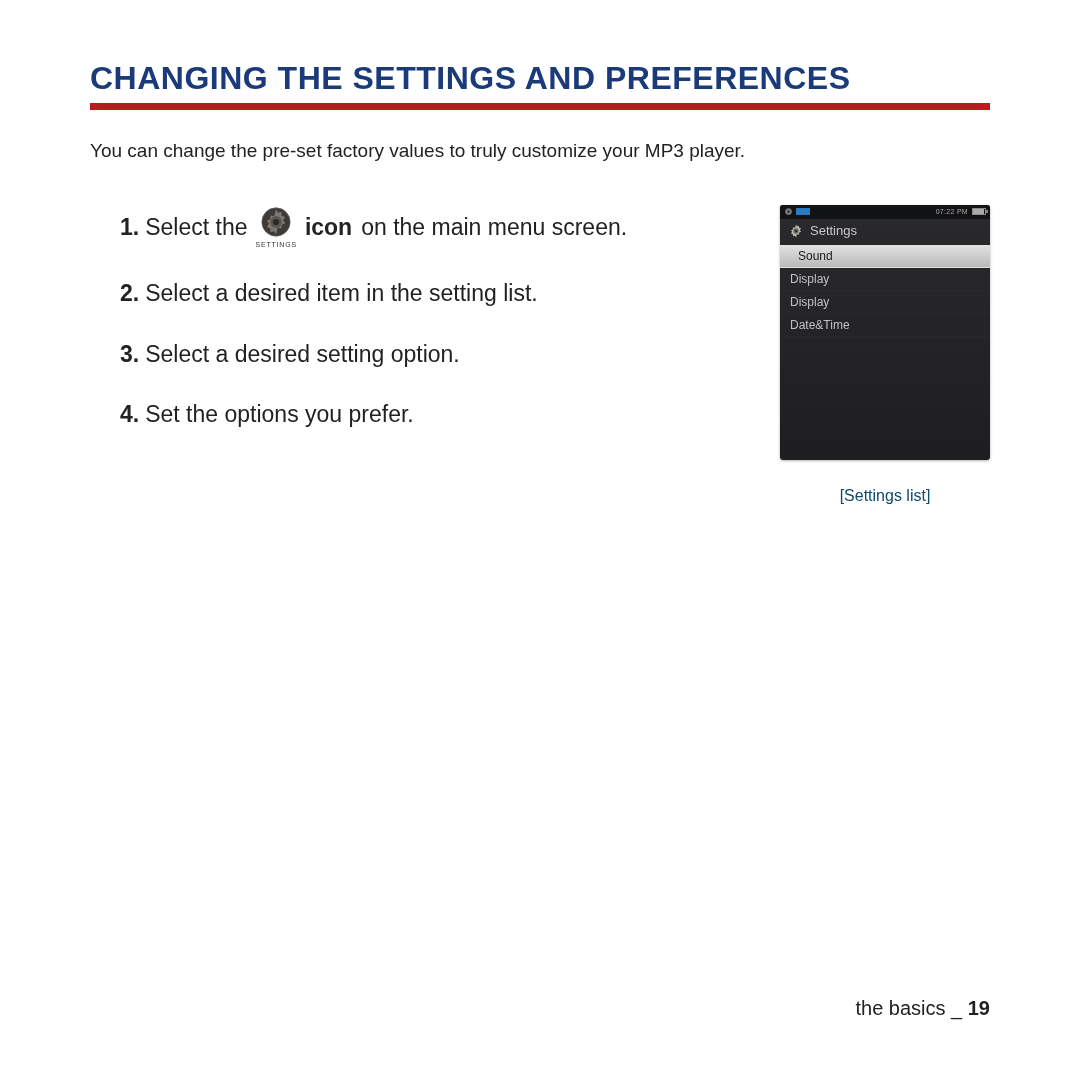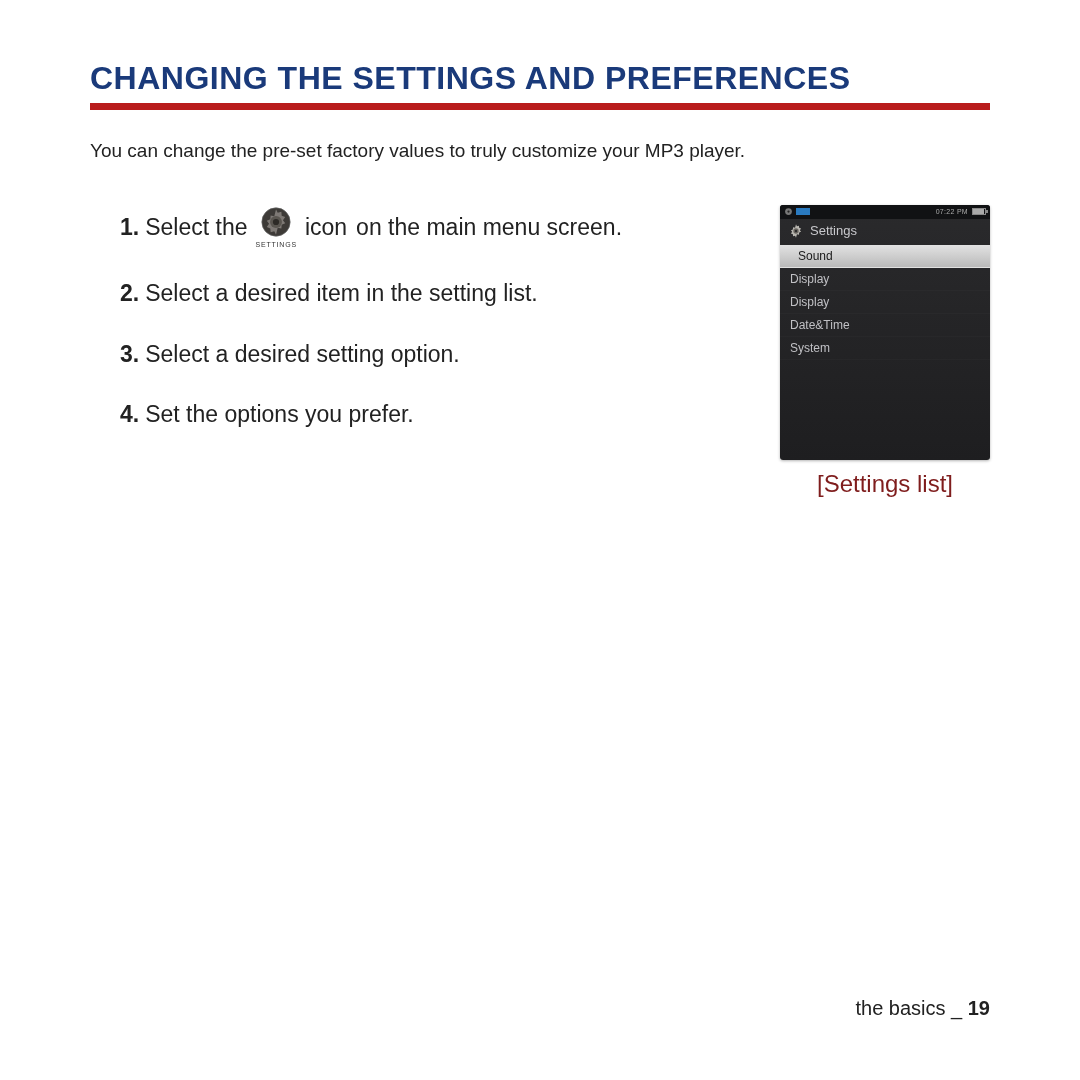--- a/index.html
+++ b/index.html
@@ -45,21 +45,21 @@
       line-height: 1.5;
       display: flex;
       align-items: center;
       flex-wrap: wrap;
     }
     .step .num {
       font-weight: bold;
       margin-right: 6px;
     }
     .step .bold {
-      font-weight: normal;
+      font-weight: bold;
     }
     .settings-icon-wrap {
       display: inline-flex;
       flex-direction: column;
       align-items: center;
       margin: 0 8px;
       vertical-align: middle;
     }
     .settings-icon {
       width: 34px;
@@ -154,23 +154,23 @@
       color: #c0c0c4;
       padding: 4px 10px;
       border-bottom: 1px solid rgba(255,255,255,0.02);
     }
     .device-item.selected {
       background: linear-gradient(180deg, #e2e2e2 0%, #bababa 100%);
       color: #1a1a1a;
       padding-left: 18px;
     }
     .device-caption {
-      font-size: 24px;
-      color: #7f1d1d;
-      margin-top: 10px;
+      font-size: 16px;
+      color: #0c4a6e;
+      margin-top: 27px;
     }
     .footer {
       position: absolute;
       bottom: 60px;
       right: 90px;
       font-size: 20px;
       color: #222;
     }
     .footer .pagenum {
       font-weight: bold;
@@ -246,21 +246,20 @@
           <circle cx="12" cy="12" r="4" fill="#6a6660"></circle>
           <circle cx="12" cy="12" r="1.8" fill="#2a2a2c"></circle>
         </svg>
         <span>Settings</span>
       </div>
       <ul class="device-list">
         <li class="device-item selected">Sound</li>
         <li class="device-item">Display</li>
         <li class="device-item">Display</li>
         <li class="device-item">Date&amp;Time</li>
-        <li class="device-item">System</li>
       </ul>
     </div>
     <div class="device-caption">[Settings list]</div>
   </div>
 </div>
 
 <div class="footer">
   <span>the basics _ </span><span class="pagenum">19</span>
 </div>
 

